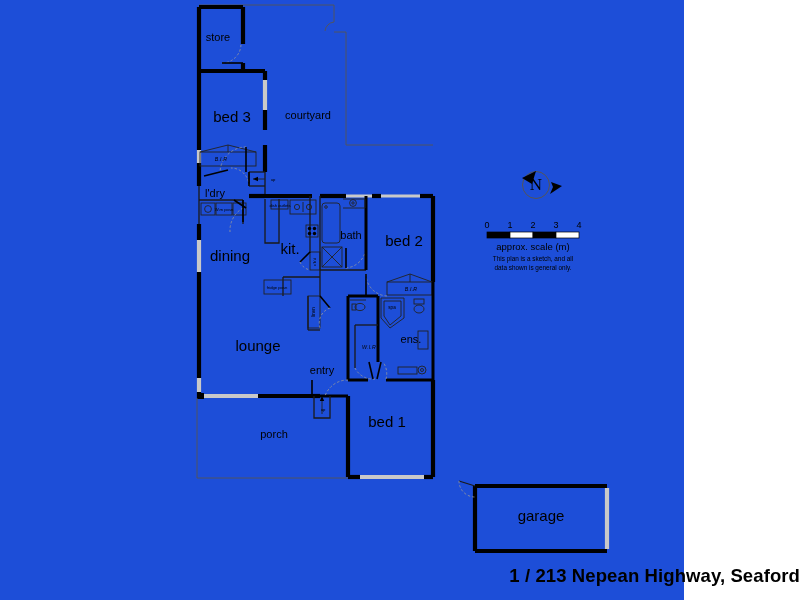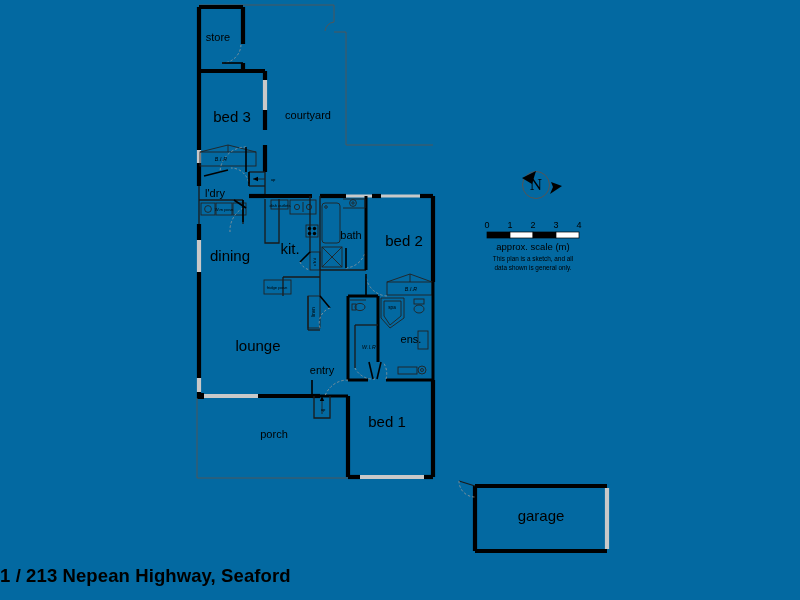--- a/index.html
+++ b/index.html
@@ -9,23 +9,23 @@
   }
   body {
     width: 800px;
     height: 600px;
     font-family: "Liberation Sans", sans-serif;
     overflow: hidden;
     position: relative;
   }
   #plan-root {
     position: relative;
-    width: 800px;
+    width: 684px;
     height: 600px;
-    background: #0369a1;
+    background: #1d4ed8;
   }
   svg#floorplan {
     position: absolute;
     left: 0;
     top: 0;
     width: 800px;
     height: 600px;
     display: block;
   }
   .wall-thick { stroke: #000000; stroke-width: 4.2; fill: none; stroke-linecap: butt; }
@@ -53,21 +53,21 @@
     letter-spacing: 0.2px;
   }
   .rm-label.xxs { font-size: 4.2px; }
   .rm-label.tiny { font-size: 4.6px; }
 
   .title-text {
     position: absolute;
     left: 0;
     top: 565px;
     width: 800px;
-    text-align: left;
+    text-align: right;
     font-family: "Liberation Sans", sans-serif;
     font-size: 18.5px;
     font-weight: 700;
     color: #000000;
     letter-spacing: 0.1px;
   }
   .scale-caption {
     font-family: "Liberation Sans", sans-serif;
     font-size: 9.5px;
     fill: #000000;

